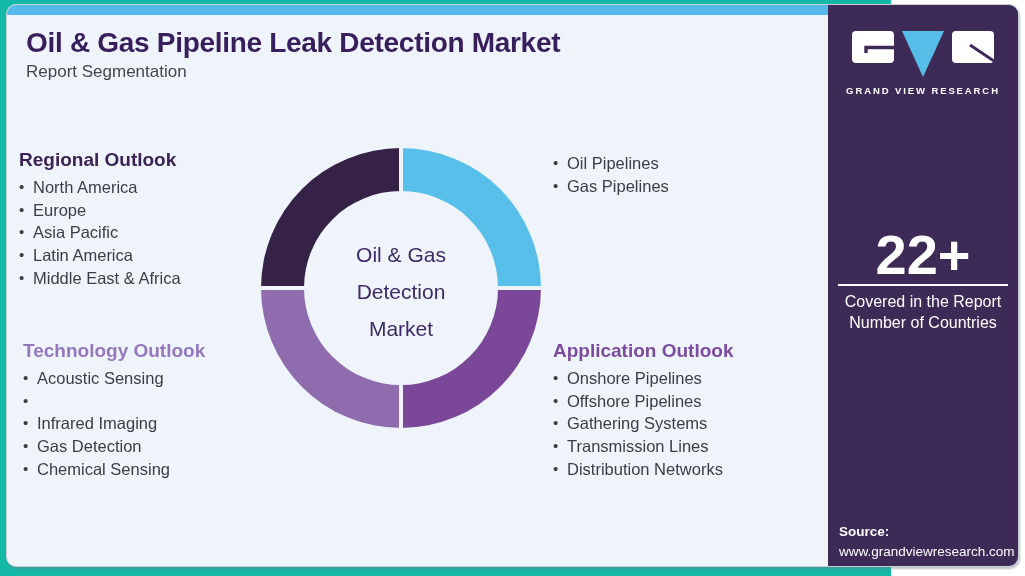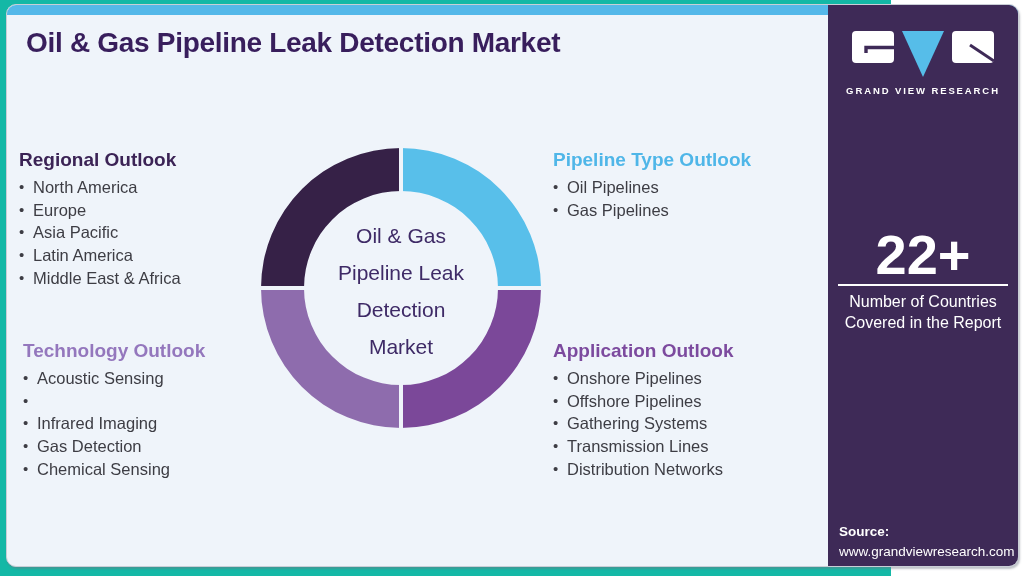--- a/index.html
+++ b/index.html
@@ -51,20 +51,21 @@
   .source .src-url { font-size:13.5px; line-height:20px; }
 </style>
 </head>
 <body>
 
 <div class="stage">
   <div class="card">
     <div class="stripe"></div>
 
     <div class="title">Oil &amp; Gas Pipeline Leak Detection Market</div>
+    <div class="subtitle">Report Segmentation</div>
 
     <div class="section sec-regional">
       <div class="sec-title" style="color: rgb(59, 35, 85);">Regional Outlook</div>
       <ul>
           <li>
             <span class="bullet">•</span>
             <span>North America</span>
           </li>
           <li>
             <span class="bullet">•</span>
@@ -79,21 +80,20 @@
             <span>Latin America</span>
           </li>
           <li>
             <span class="bullet">•</span>
             <span>Middle East &amp; Africa</span>
           </li>
         </ul>
     </div>
 
     <div class="section sec-pipeline">
-      <div class="sec-title" style="color: rgb(79, 182, 232);">Pipeline Type Outlook</div>
       <ul>
           <li>
             <span class="bullet">•</span>
             <span>Oil Pipelines</span>
           </li>
           <li>
             <span class="bullet">•</span>
             <span>Gas Pipelines</span>
           </li>
         </ul>
@@ -156,21 +156,20 @@
           <path d="M282,142 A140,140 0 0 1 142,282 L142,239 A97,97 0 0 0 239,142 Z" fill="#7b4899"></path>
           <path d="M142,282 A140,140 0 0 1 2,142.00000000000003 L45,142 A97,97 0 0 0 142,239 Z" fill="#8e6cad"></path>
           <path d="M2,142.00000000000003 A140,140 0 0 1 141.99999999999997,2 L141.99999999999997,45 A97,97 0 0 0 45,142 Z" fill="#362147"></path>
           <line x1="142" y1="0" x2="142" y2="46" stroke="#eff4fa" stroke-width="4"></line>
           <line x1="238" y1="142" x2="284" y2="142" stroke="#eff4fa" stroke-width="4"></line>
           <line x1="142" y1="238" x2="142" y2="284" stroke="#eff4fa" stroke-width="4"></line>
           <line x1="0" y1="142" x2="46" y2="142" stroke="#eff4fa" stroke-width="4"></line>
         </svg>
       <div class="donut-center" id="donut-center" style="color: rgb(62, 42, 102);">
           <div>Oil &amp; Gas</div>
-          <div>Pipeline Leak</div>
           <div>Detection</div>
           <div>Market</div>
         </div>
     </div>
 
     <div class="sidebar">
       <div class="logo-wrap">
         <svg width="142" height="48" viewBox="0 0 142 48">
           <rect x="0" y="0" width="42" height="32" rx="4" fill="#ffffff"></rect>
           <path d="M 14 22 L 14 16.5 L 42 16.5" stroke="#3e2a57" stroke-width="3.4" fill="none"></path>
@@ -178,22 +177,22 @@
           <rect x="100" y="0" width="42" height="32" rx="4" fill="#ffffff"></rect>
           <path d="M 118 14 L 142 30" stroke="#3e2a57" stroke-width="3" fill="none"></path>
         </svg>
         <div class="brand-name">GRAND VIEW RESEARCH</div>
       </div>
 
       <div class="stat">
         <div class="stat-value">22+</div>
         <hr class="stat-divider">
         <div class="stat-label">
+          <div>Covered in the Report</div>
           <div>Number of Countries</div>
-          <div>Covered in the Report</div>
         </div>
       </div>
 
       <div class="source">
         <div class="src-label">Source:</div>
         <div class="src-url">www.grandviewresearch.com</div>
       </div>
     </div>
   </div>
 </div>

